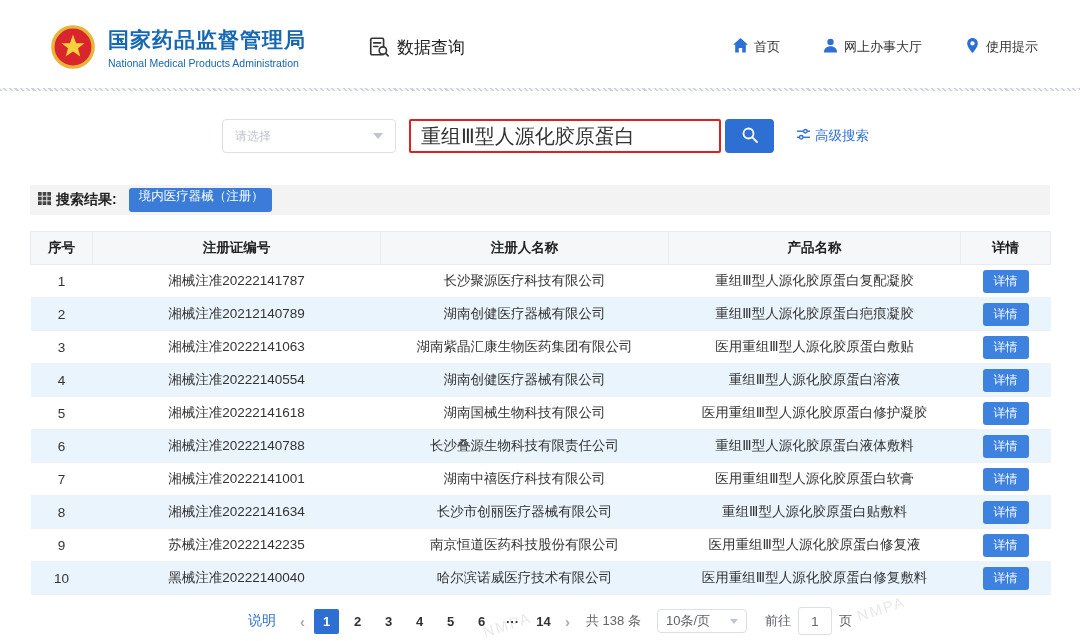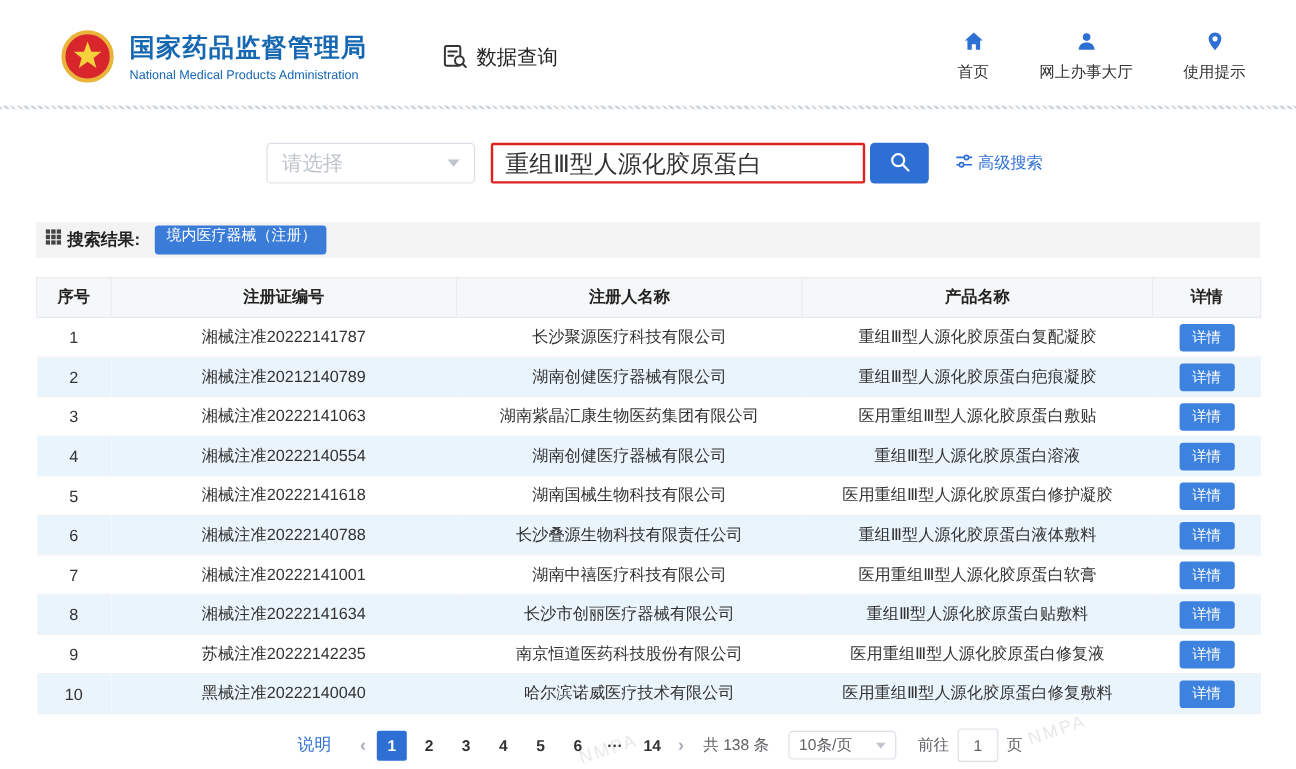--- a/index.html
+++ b/index.html
@@ -10,25 +10,25 @@
   }
   
   .header{display:flex;align-items:center;padding:24px 42px 18px 50px;}
   .brand{display:flex;align-items:center;}
   .emblem{width:46px;height:46px;margin-right:12px;flex:0 0 auto;}
   .brand-cn{font-size:21px;font-weight:bold;color:#1667b1;letter-spacing:1px;}
   .brand-en{font-size:10.5px;color:#1766b2;margin-top:3px;}
   .page-title{display:flex;align-items:center;gap:7px;margin-left:62px;font-size:17px;color:#222;}
   .page-title svg{display:block;}
   .top-nav{margin-left:auto;display:flex;gap:42px;}
-  .nav-item{display:flex;flex-direction:column;align-items:center;gap:5px;font-size:13px;color:#333;cursor:pointer;}
+  .nav-item{display:flex;flex-direction:row;align-items:center;gap:5px;font-size:13px;color:#333;cursor:pointer;}
   .divider{height:3px;background:repeating-linear-gradient(45deg,#cdd2d8 0 1.5px,#f6f7f8 1.5px 4px);}
   
   .search-bar{display:flex;align-items:center;margin:28px 0 0 222px;}
-  .select{width:174px;height:34px;border:1px solid #dcdfe6;border-radius:4px;display:flex;align-items:center;justify-content:space-between;padding:0 12px;font-size:17px;color:#bfc4cc;background:#fff;cursor:pointer;}
+  .select{width:174px;height:34px;border:1px solid #dcdfe6;border-radius:4px;display:flex;align-items:center;justify-content:space-between;padding:0 12px;font-size:12px;color:#bfc4cc;background:#fff;cursor:pointer;}
   .chev{width:0;height:0;border-left:5px solid transparent;border-right:5px solid transparent;border-top:6px solid #c0c4cc;}
   .query{width:312px;height:34px;border:2px solid #e02020;margin-left:13px;padding:0 10px;font-size:20px;color:#333;outline:none;border-radius:2px;}
   .search-btn{width:49px;height:34px;margin-left:4px;background:#2e6fd4;border:none;border-radius:4px;display:flex;align-items:center;justify-content:center;cursor:pointer;}
   .adv{display:flex;align-items:center;gap:4px;margin-left:22px;color:#2e6fd4;font-size:13.5px;cursor:pointer;text-decoration:none;}
   
   .results-bar{margin:32px 30px 0;background:#f3f3f3;height:30px;display:flex;align-items:center;padding:0 8px;}
   .results-label{font-size:14px;font-weight:bold;color:#222;margin-left:5px;}
   .tag{margin-left:12px;background:#3a7cd8;color:#fff;font-size:12.5px;height:24px;display:flex;align-items:center;padding:0 8px 0 10px;border-radius:3px;gap:7px;cursor:pointer;flex-direction:column;}
   .tag .x{font-size:13px;opacity:.8;cursor:pointer;}
   

